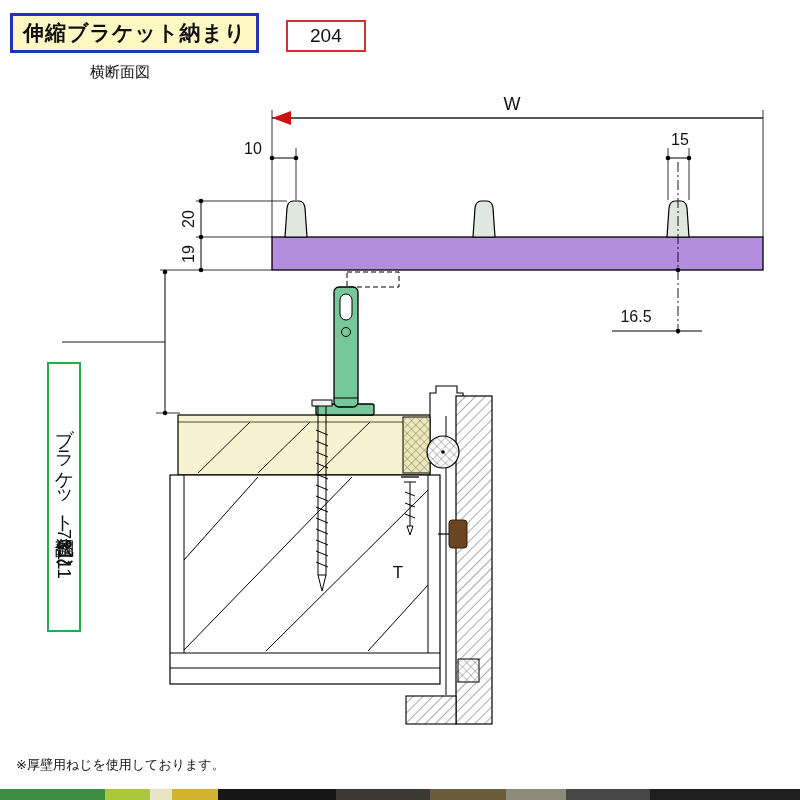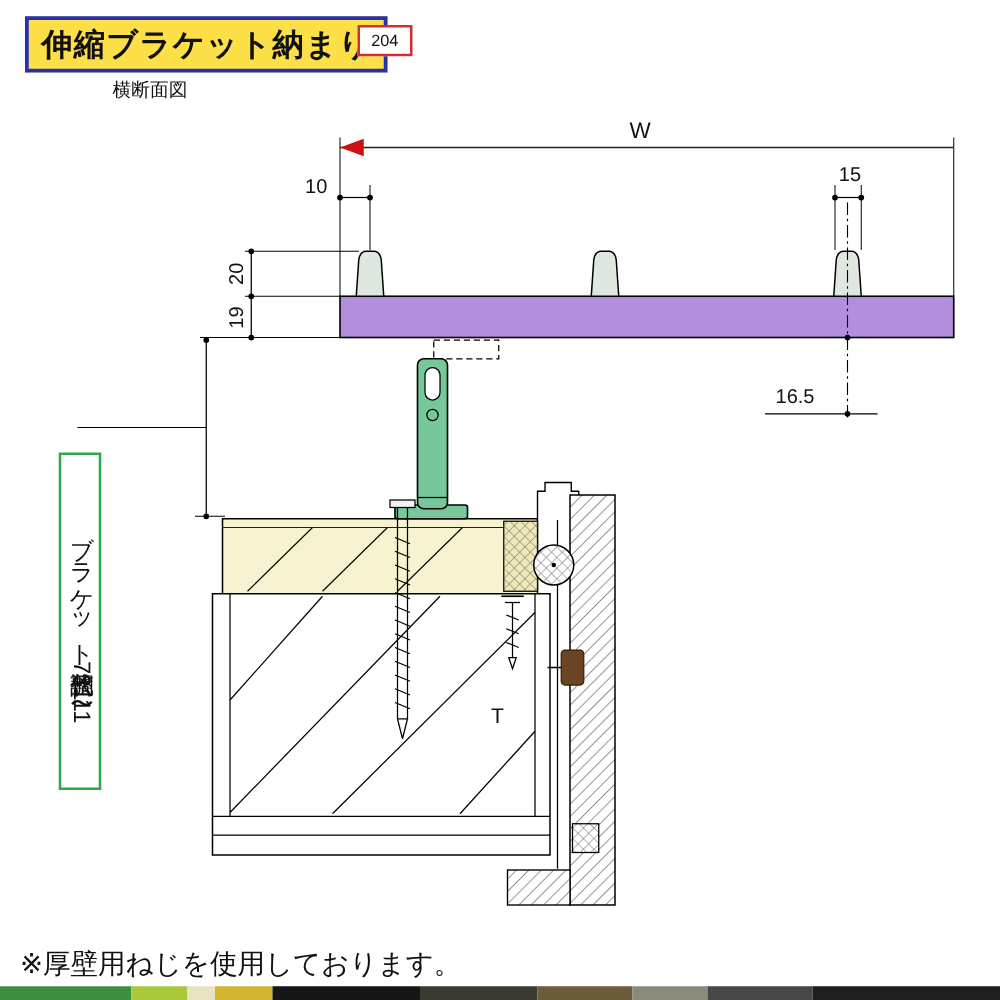--- a/index.html
+++ b/index.html
@@ -1,27 +1,27 @@
 <!DOCTYPE html>
 <html><head>
 <meta charset="utf-8">
 <style>
   html,body{margin:0;padding:0}
   body{width:800px;height:800px;position:relative;background:#fff;overflow:hidden;
        font-family:"Liberation Sans","DejaVu Sans",sans-serif;color:#111}
-  .title-box{position:absolute;left:20px;top:13px;border:3px solid #2430b5;padding:3px 10px;
-             font-size:25px;font-weight:bold;letter-spacing:1px;background:#fde047}
-  .page-box{position:absolute;left:286px;top:20px;border:2px solid #d03030;padding:3px 9px;
-            font-size:13px;background:#fff}
+  .title-box{position:absolute;left:10px;top:13px;border:3px solid #2430b5;padding:3px 10px;
+             font-size:21px;font-weight:bold;letter-spacing:1px;background:#fef9c3}
+  .page-box{position:absolute;left:286px;top:20px;border:2px solid #d03030;padding:3px 22px;
+            font-size:19px;background:#fff}
   .subtitle{position:absolute;left:90px;top:63px;font-size:15px}
   .drawing{position:absolute;left:0;top:0}
   .range-label{position:absolute;left:47px;top:362px;width:30px;height:266px;border:2px solid #2ba84a;
                display:flex;align-items:center;justify-content:center;background:#fff;
                writing-mode:vertical-rl;text-orientation:mixed;font-size:19px;line-height:1.1}
-  .note{position:absolute;left:16px;top:756px;font-size:22px}
+  .note{position:absolute;left:16px;top:756px;font-size:13px}
   .footer-strip{position:absolute;left:0;top:789px;width:800px;height:11px;display:flex}
   .footer-strip div{height:11px}
   svg text{font-family:"Liberation Sans","DejaVu Sans",sans-serif;fill:#111}
 </style>
 </head>
 <body>
 
 <div class="title-box" style="border-color: rgb(36, 48, 181);">伸縮ブラケット納まり</div>
 <div class="page-box" style="border-color: rgb(208, 48, 48);">204</div>
 <div class="subtitle">横断面図</div>

